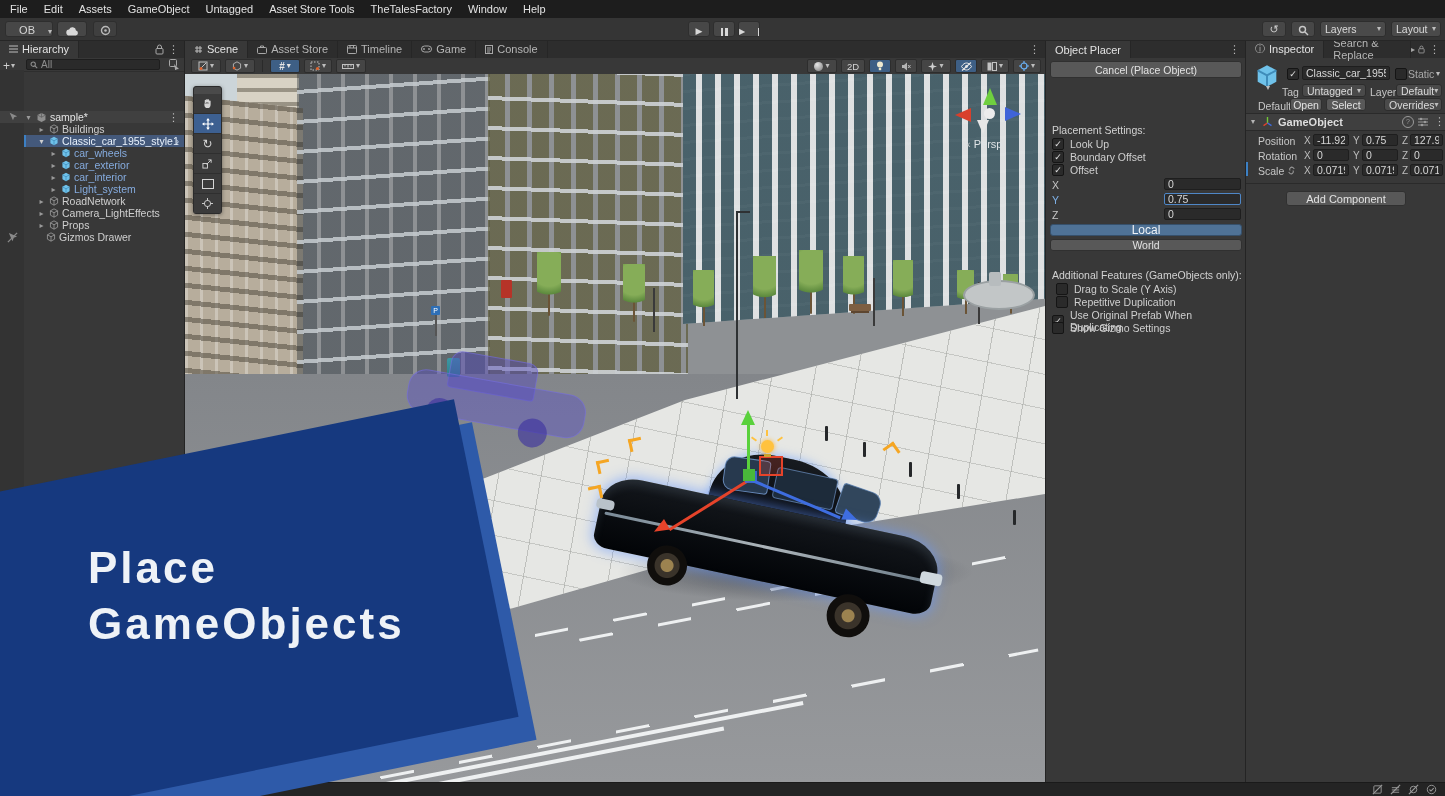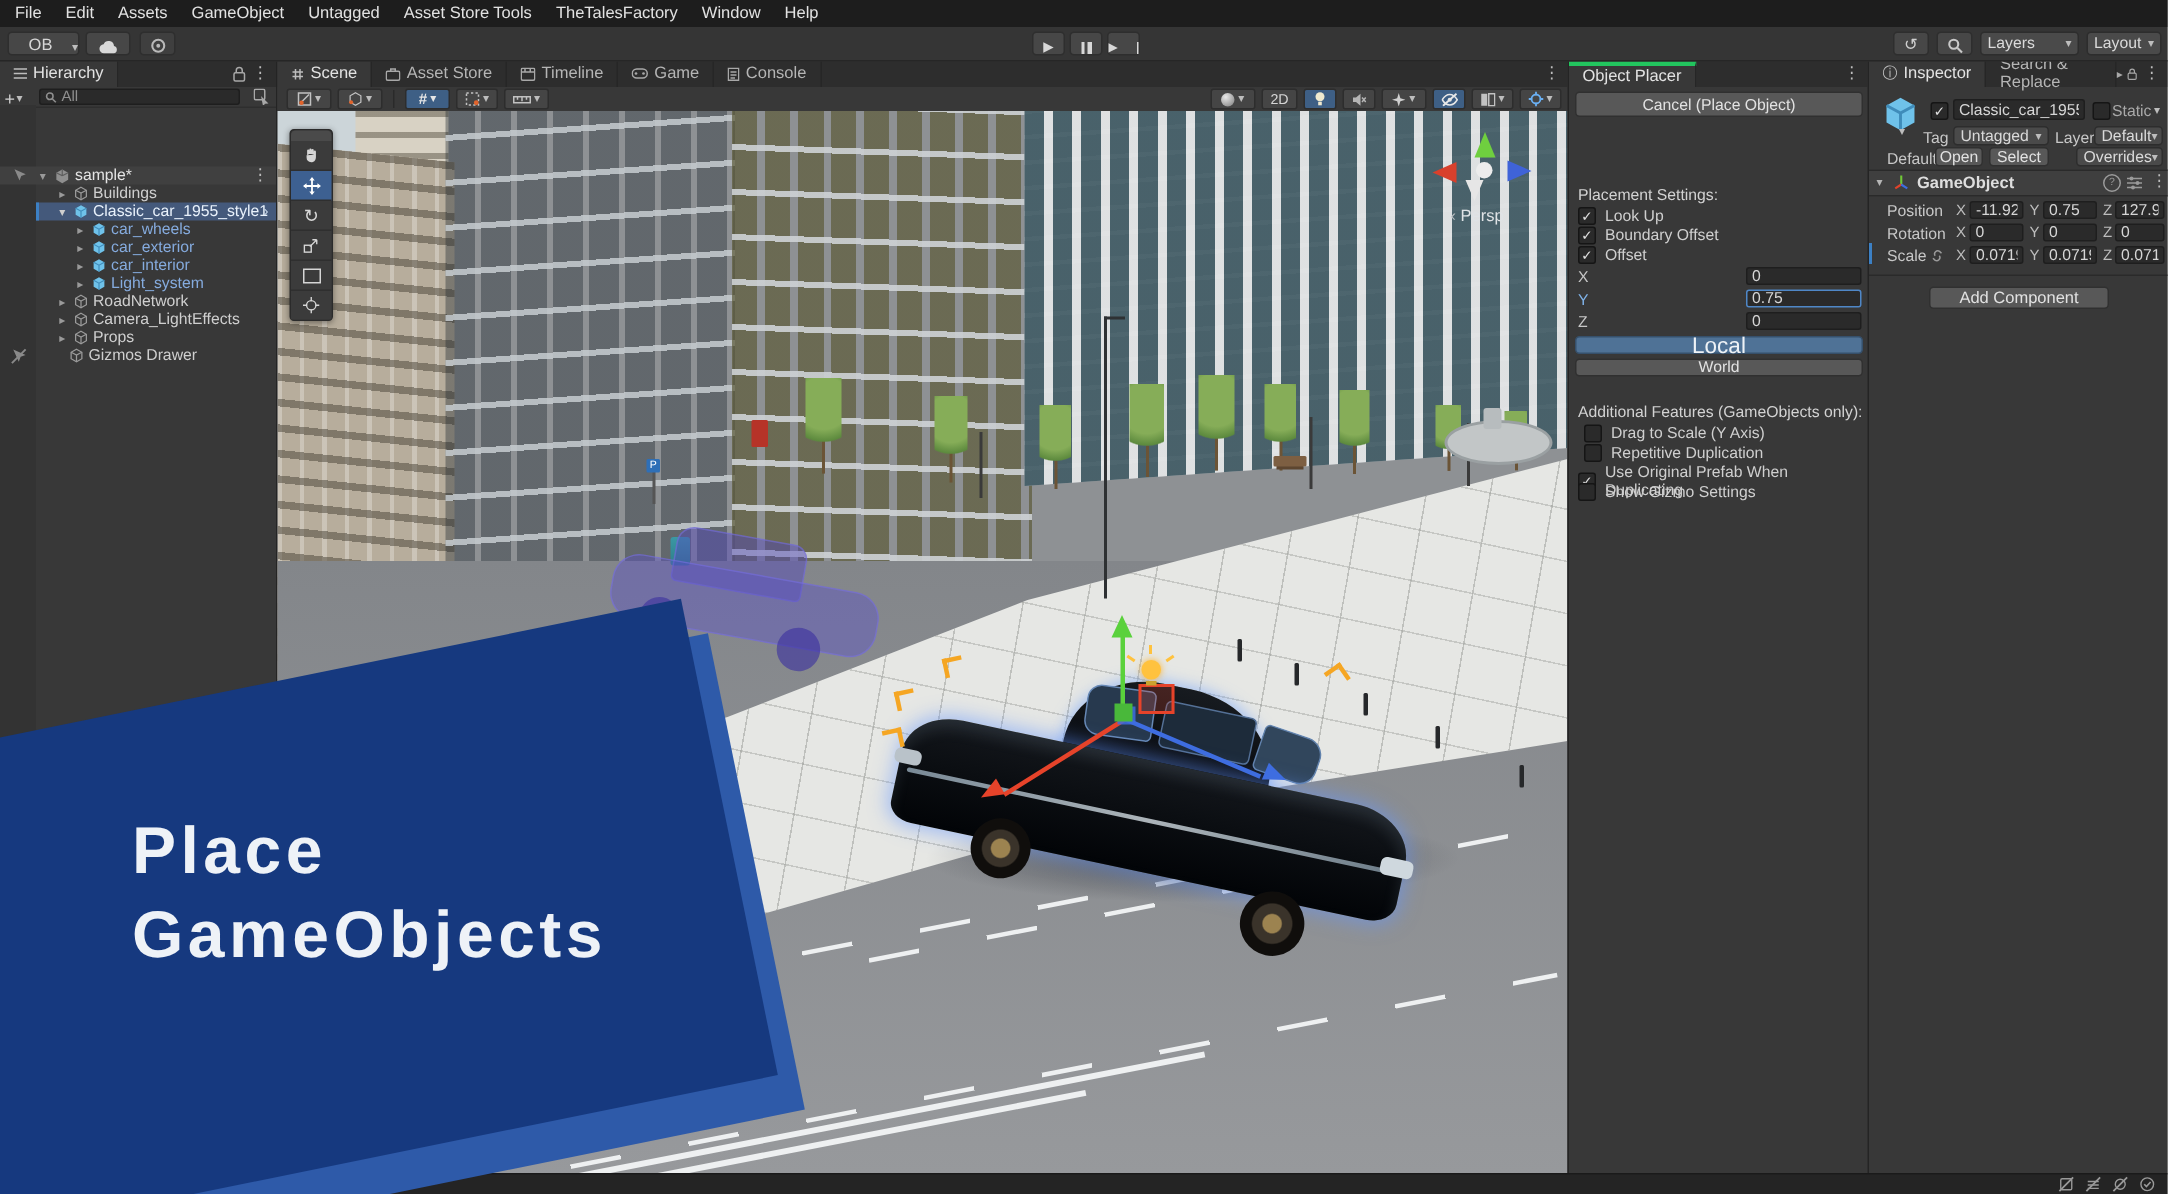--- a/index.html
+++ b/index.html
@@ -11,21 +11,21 @@
   
   #menubar{position:absolute;left:0;top:0;width:1445px;height:18px;background:#1d1d1d;display:flex;align-items:center;gap:16px;padding-left:10px;color:#e2e2e2;z-index:40}
   #topbar{position:absolute;left:0;top:18px;width:1445px;height:22px;background:#353535;border-bottom:1px solid #262626;z-index:40}
   .tbtn{position:absolute;top:3px;height:16px;background:#474747;border:1px solid #2e2e2e;border-radius:3px;display:flex;align-items:flex-end;justify-content:center;gap:13px;color:#d5d5d5;box-sizing:border-box}
   .caret{font-size:8px;color:#bdbdbd;line-height:1}
   
   .panel{position:absolute;top:40px;bottom:13px;background:#383838;border-left:1px solid #242424;box-sizing:border-box}
   .tabbar{position:absolute;left:0;top:0;right:0;height:18px;background:#2d2d2d;display:flex;align-items:flex-end}
   .tab{height:18px;display:flex;align-items:center;gap:4px;padding:0 9px;color:#b5b5b5;background:#2d2d2d;border-right:1px solid #262626;box-sizing:border-box}
   .tab.active{background:#383838;color:#e2e2e2}
-  .tab.focused{border-top:4px solid #22c55e;height:18px}
+  .tab.focused{border-top:1px solid #22c55e;height:18px}
   .kebab{color:#bdbdbd;font-size:11px;line-height:1}
   .btn{background:#585858;border:1px solid #303030;border-radius:3px;color:#e2e2e2;display:flex;align-items:center;justify-content:center;box-sizing:border-box}
   .inp{background:#2a2a2a;border:1px solid #1e1e1e;border-radius:2px;color:#d6d6d6;font-size:10.5px;padding:0 3px;box-sizing:border-box;font-family:"Liberation Sans",sans-serif}
   .dd{background:#4a4a4a;border:1px solid #2d2d2d;border-radius:3px;color:#dadada;display:flex;align-items:center;justify-content:space-between;padding:0 4px;box-sizing:border-box;font-size:10.5px}
   .cb{width:10px;height:10px;background:#2a2a2a;border:1px solid #151515;border-radius:2px;display:inline-flex;align-items:center;justify-content:center;flex:0 0 auto}
   .tick{color:#e0e0e0;font-size:9px;line-height:1}
   .lbl{font-size:10.5px;color:#cfcfcf}
   
   #hierarchy{left:0;width:185px;border-left:none;border-right:1px solid #242424}
   .hrow{position:absolute;left:24px;right:0;height:12px;display:flex;align-items:center;font-size:10.5px;color:#cfcfcf;gap:3px}
@@ -575,21 +575,21 @@
     <span class="lbl">Offset</span>
   </div>
 
   <div class="abs" style="left:6px;top:139px;font-size:10.5px;color:#c7c7c7">X</div>
   <input class="inp abs" style="left: 118px; top: 138px; width: 77px; height: 12px;" value="0">
   <div class="abs" style="left:6px;top:154px;font-size:10.5px;color:#7fb2e8">Y</div>
   <input class="inp abs" style="left: 118px; top: 153px; width: 77px; height: 12px; border-color: rgb(79, 135, 199);" value="0.75">
   <div class="abs" style="left:6px;top:169px;font-size:10.5px;color:#c7c7c7">Z</div>
   <input class="inp abs" style="left: 118px; top: 168px; width: 77px; height: 12px;" value="0">
 
-  <div class="btn" style="position:absolute;left:4px;top:184px;width:192px;height:12px;background:#4f7296;border-color:#36506b;font-size:15px;color:#eef2f6">
+  <div class="btn" style="position:absolute;left:4px;top:184px;width:192px;height:12px;background:#4f7296;border-color:#36506b;font-size:12px;color:#eef2f6">
     <span>Local</span>
   </div>
   <div class="btn" style="position:absolute;left:4px;top:199px;width:192px;height:12px;font-size:10.5px">
     <span>World</span>
   </div>
 
   <div class="abs" style="left:6px;top:229px;font-size:10.5px;color:#d2d2d2">Additional Features (GameObjects only):</div>
   <div class="oprow" style="top:243px;left:10px">
     <span class="cb"></span>
     <span class="lbl">Drag to Scale (Y Axis)</span>

